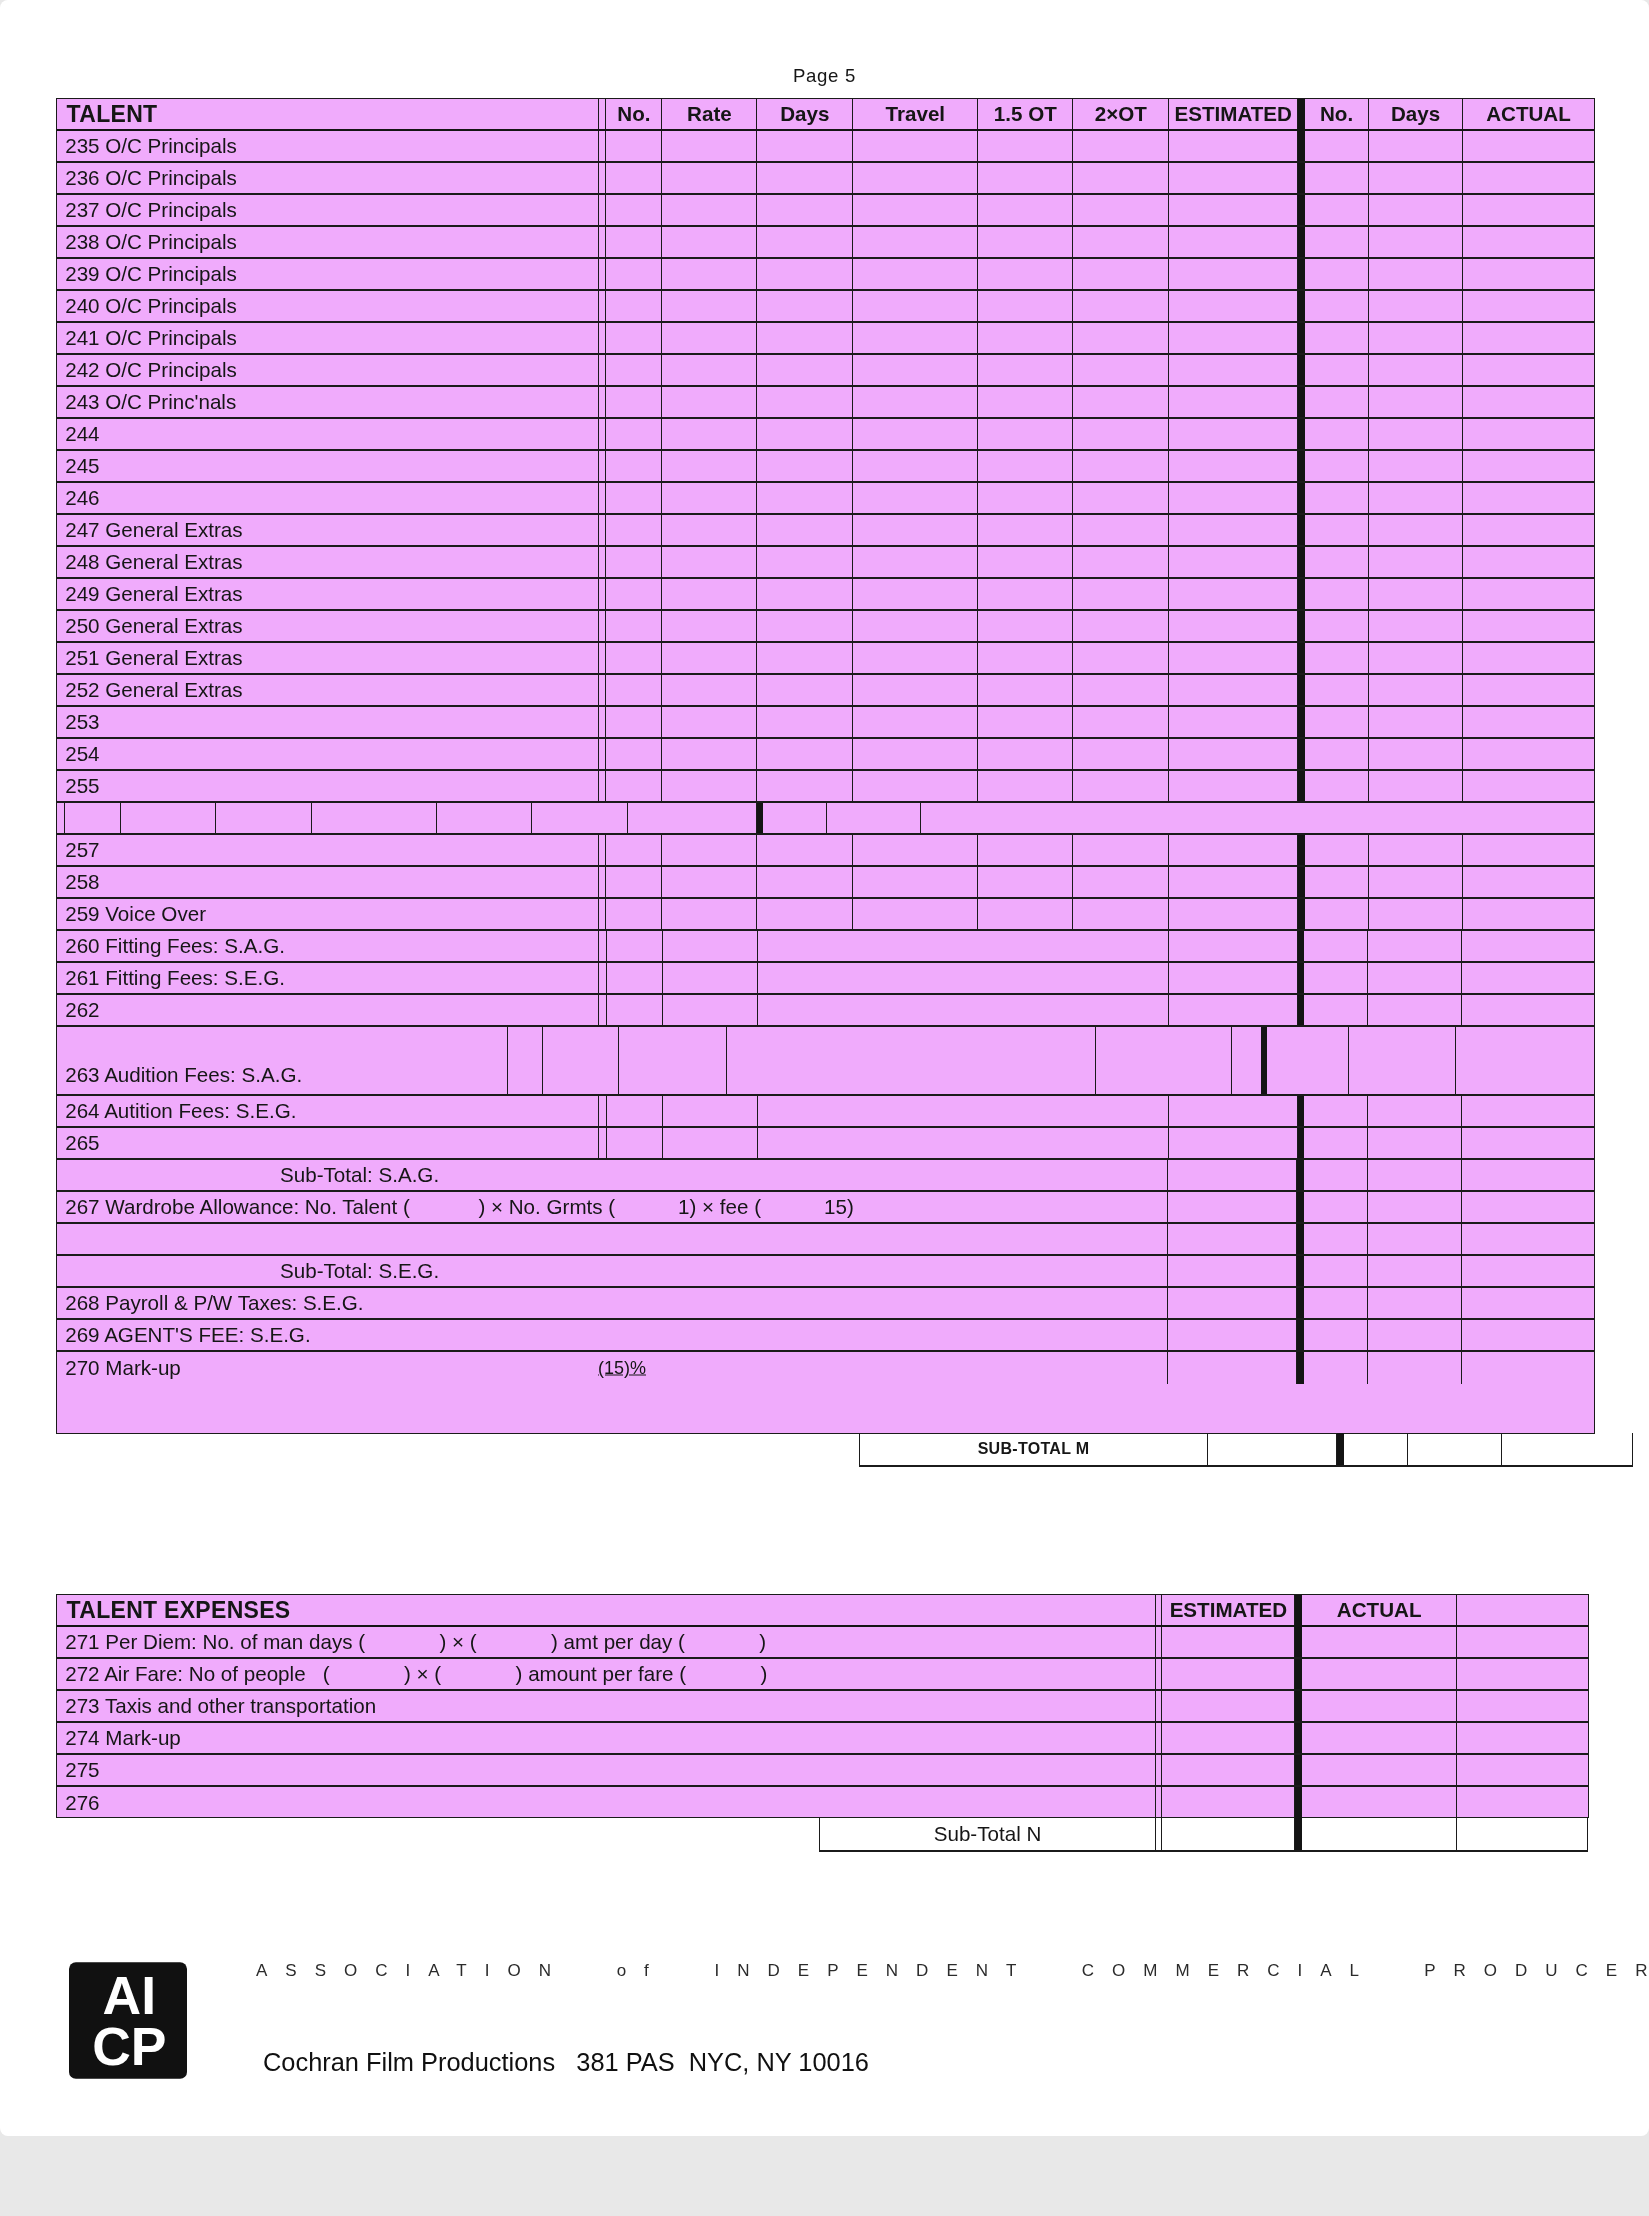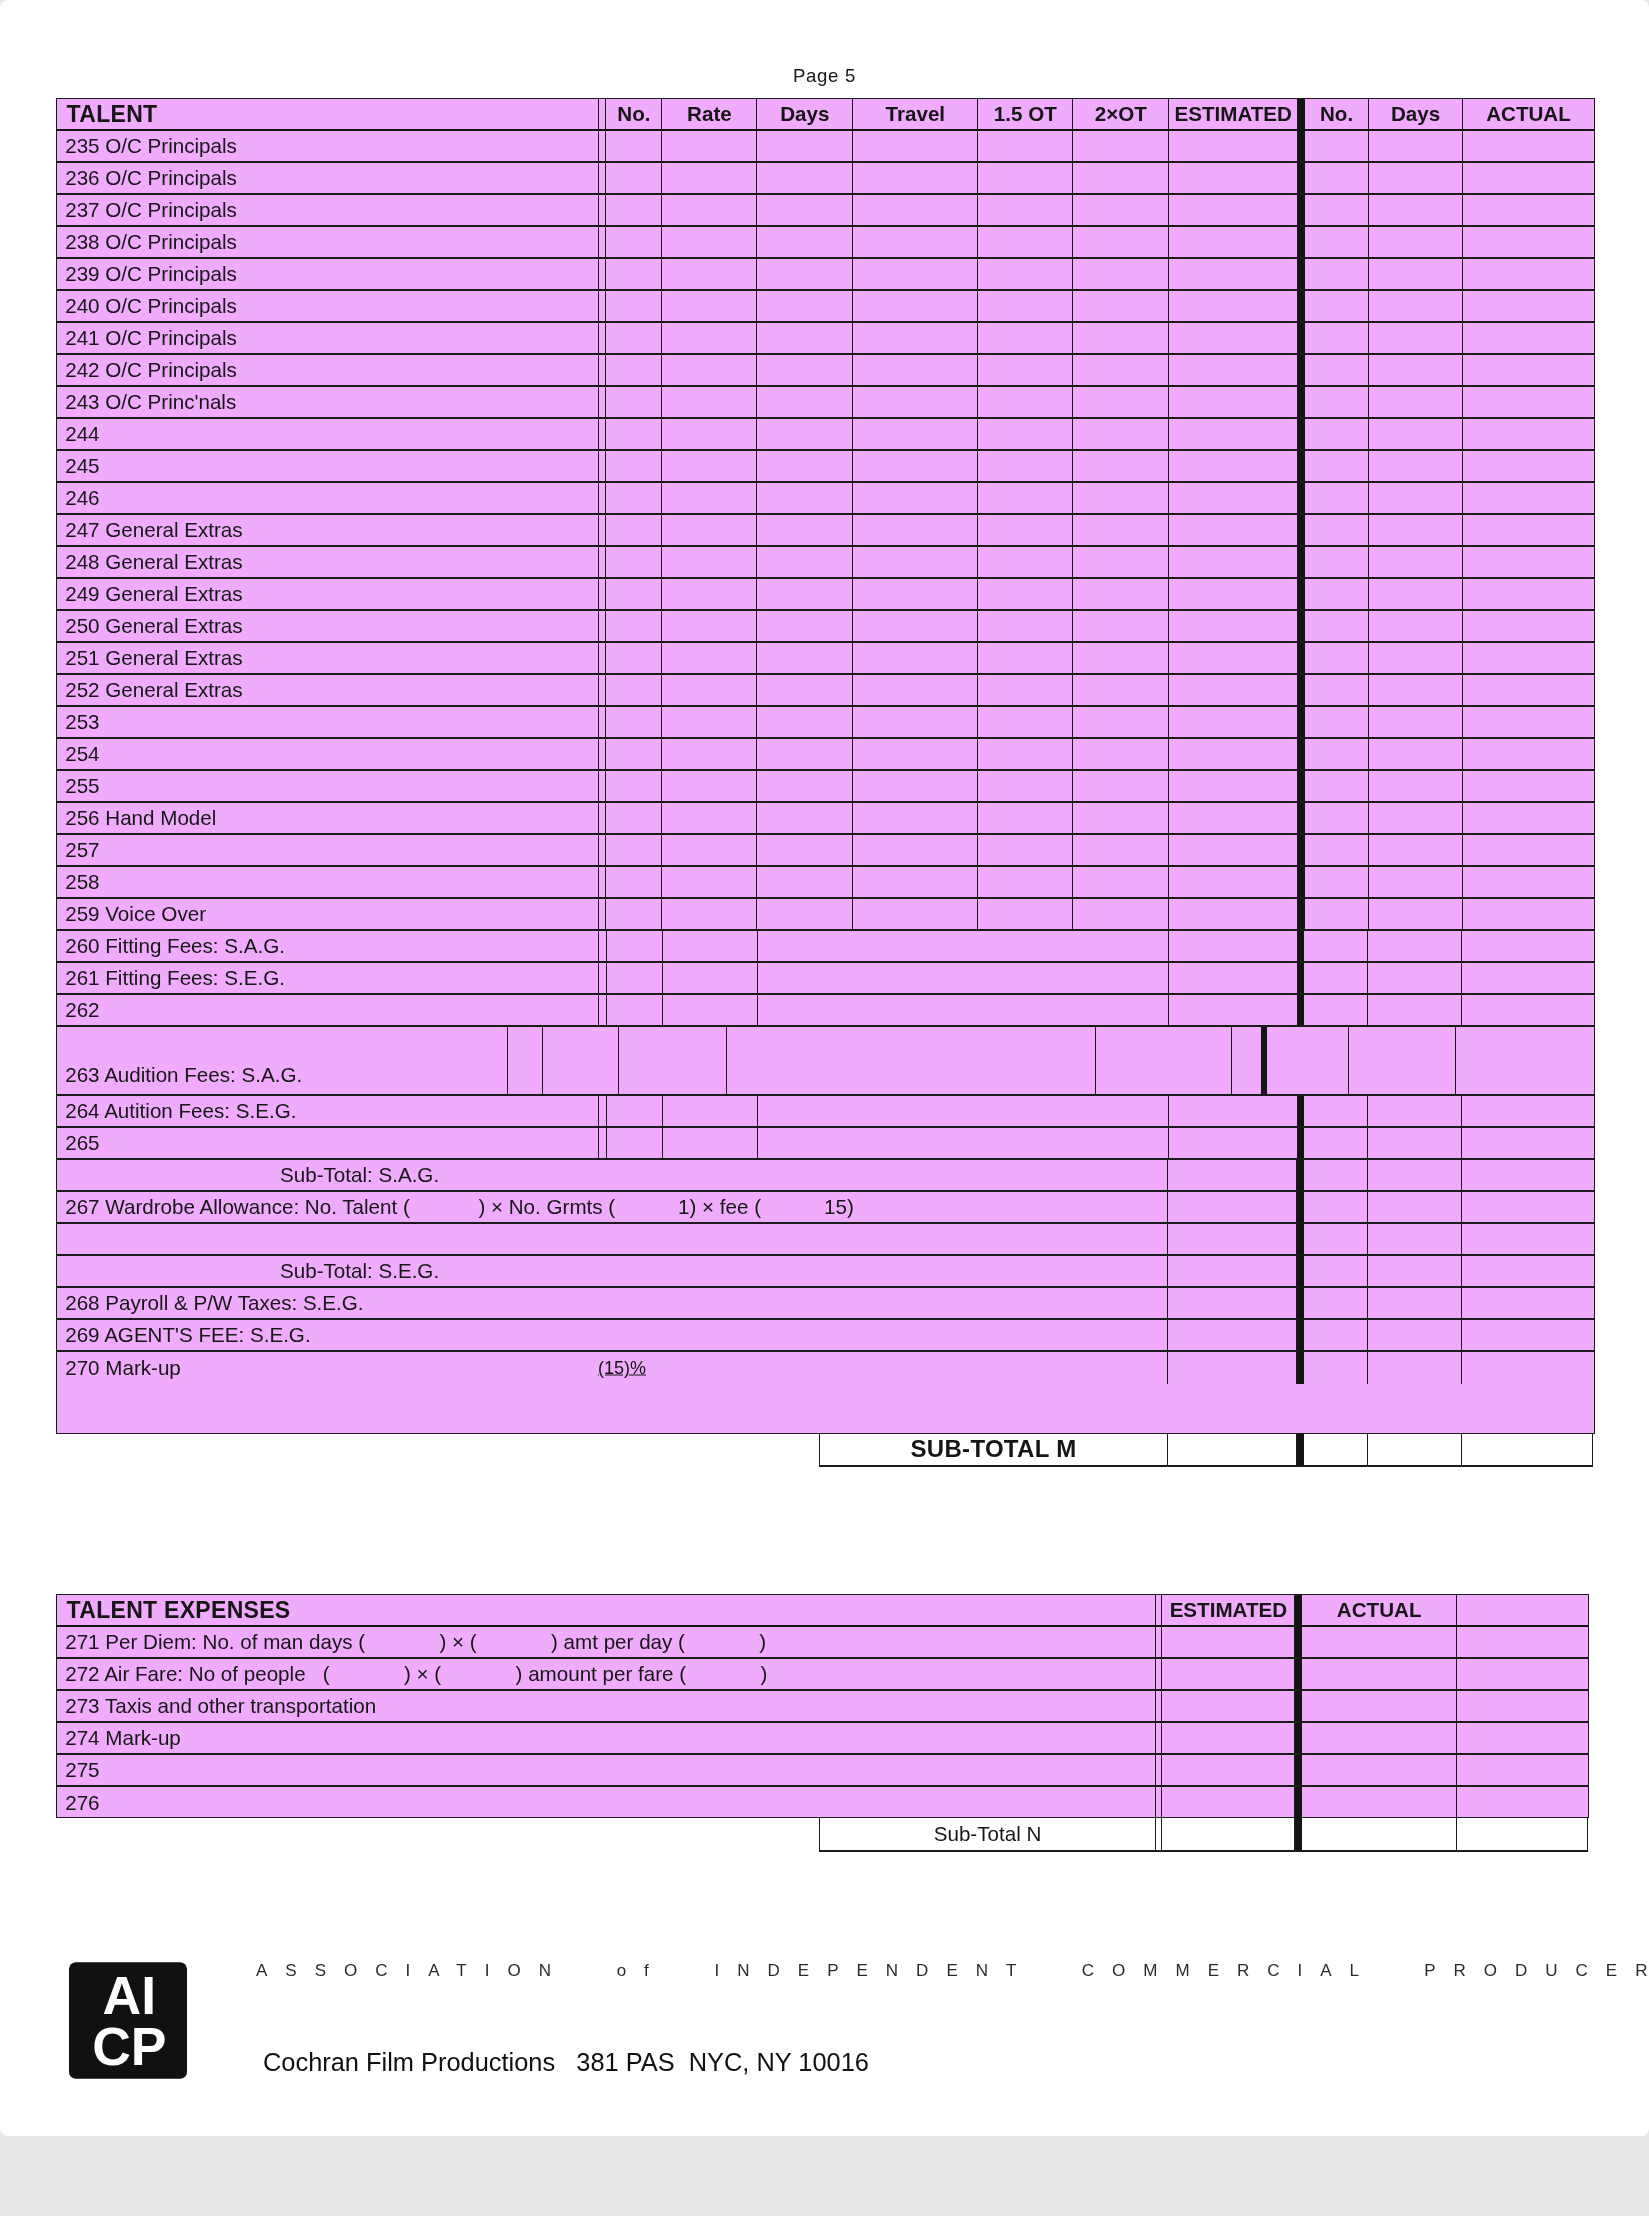--- a/index.html
+++ b/index.html
@@ -44,21 +44,21 @@
   #t2{left:56px;top:1594px;width:1533px;height:224px;}
   #t1-body .r:last-child,#t2-body .r:last-child{border-bottom:none;}
 
   
   .subrow{position:absolute;display:flex;height:34px;box-sizing:border-box;}
   #subm{left:57px;top:1433px;}
   #subn{left:57px;top:1818px;}
   .subrow .c{border-bottom:2.1px solid #1b1b1b;}
   .subrow .sp{width:762px;border:none;}
   .slbl{width:349px;border-left:1.4px solid #1b1b1b;display:flex;align-items:center;
-        justify-content:center;font-weight:bold;font-size:24px;letter-spacing:0.3px;}
+        justify-content:center;font-weight:bold;font-size:16px;letter-spacing:0.3px;margin-left:40px;}
   .snlbl{width:337px;border-left:1.4px solid #1b1b1b;display:flex;align-items:center;
          justify-content:center;font-size:20.6px;}
   #subm .cact{border-right:1.4px solid #1b1b1b;}
   #subn .cx2{border-right:1.4px solid #1b1b1b;}
 
   
   .assoc{position:absolute;left:256px;top:1961px;font-size:17px;letter-spacing:18px;
          word-spacing:25px;color:#2b2b2b;white-space:nowrap;}
   .logo{position:absolute;left:69px;top:1962px;}
   .company{position:absolute;left:263px;top:2048px;font-size:25.4px;white-space:pre;color:#101010;}
@@ -396,21 +396,20 @@
           <div class="c ctravel"></div>
           <div class="c c15"></div>
           <div class="c c2ot"></div>
           <div class="c cest"></div>
           <div class="c thick"></div>
           <div class="c cno2"></div>
           <div class="c cdays2"></div>
           <div class="c cact"></div>
         </div>
         <div class="r full">
-          <div class="c cl lbl">256 Hand Model</div>
           <div class="c gap"></div>
           <div class="c cno"></div>
           <div class="c crate"></div>
           <div class="c cdays"></div>
           <div class="c ctravel"></div>
           <div class="c c15"></div>
           <div class="c c2ot"></div>
           <div class="c cest"></div>
           <div class="c thick"></div>
           <div class="c cno2"></div>

